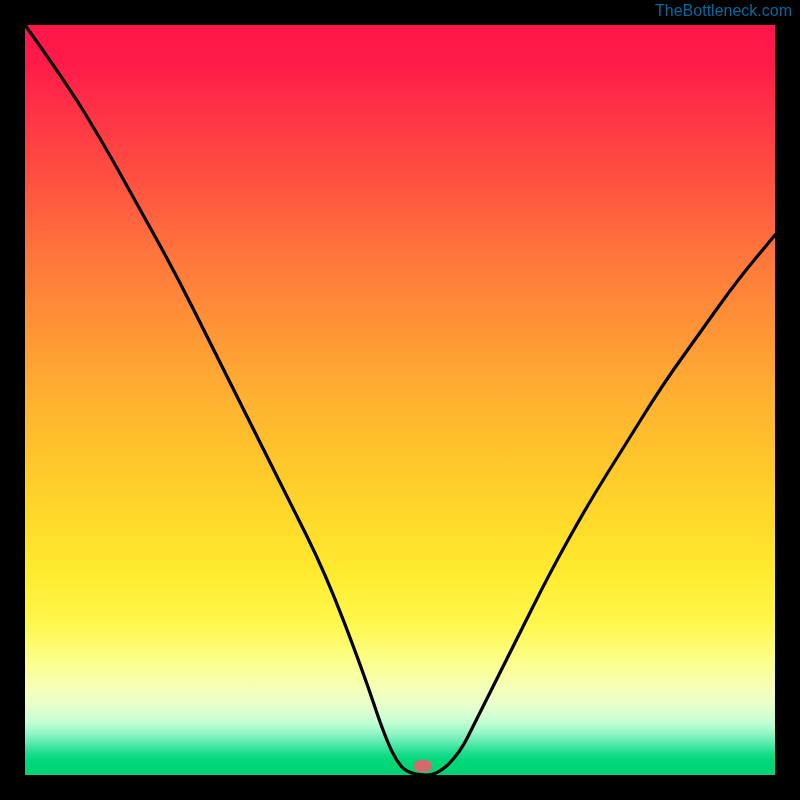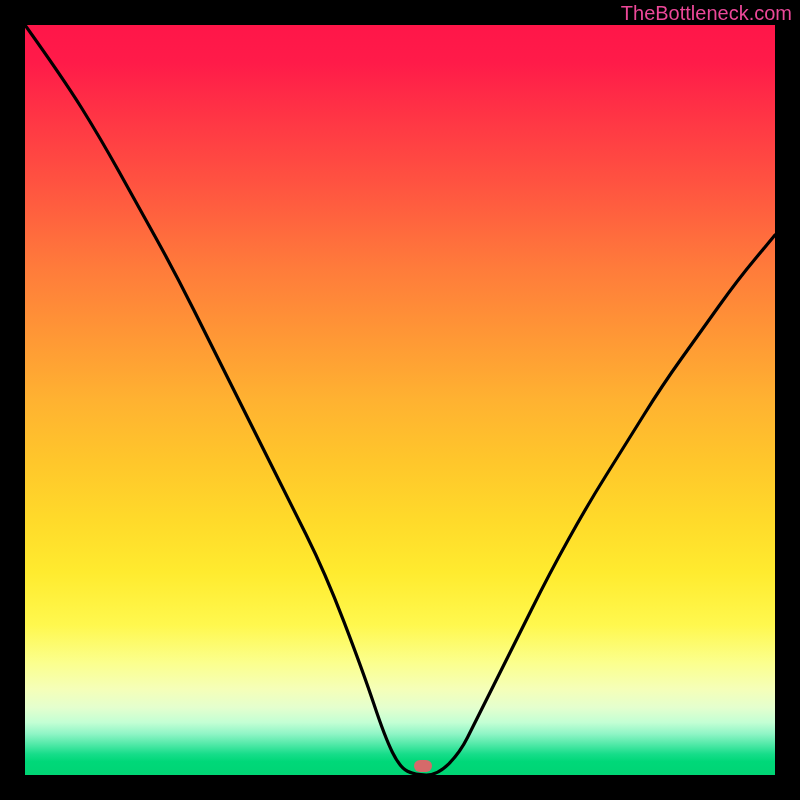--- a/index.html
+++ b/index.html
@@ -14,22 +14,22 @@
   .wrap {
     position: relative;
     width: 800px;
     height: 800px;
     background: #000;
   }
   .watermark {
     position: absolute;
     top: 2px;
     right: 8px;
-    color: #ec4899;
-    font-size: 20px;
+    color: #0369a1;
+    font-size: 16px;
     font-weight: 400;
     letter-spacing: 0px;
     z-index: 50;
   }
   .plot-area {
     position: absolute;
     left: 25px;
     top: 25px;
     width: 750px;
     height: 750px;

